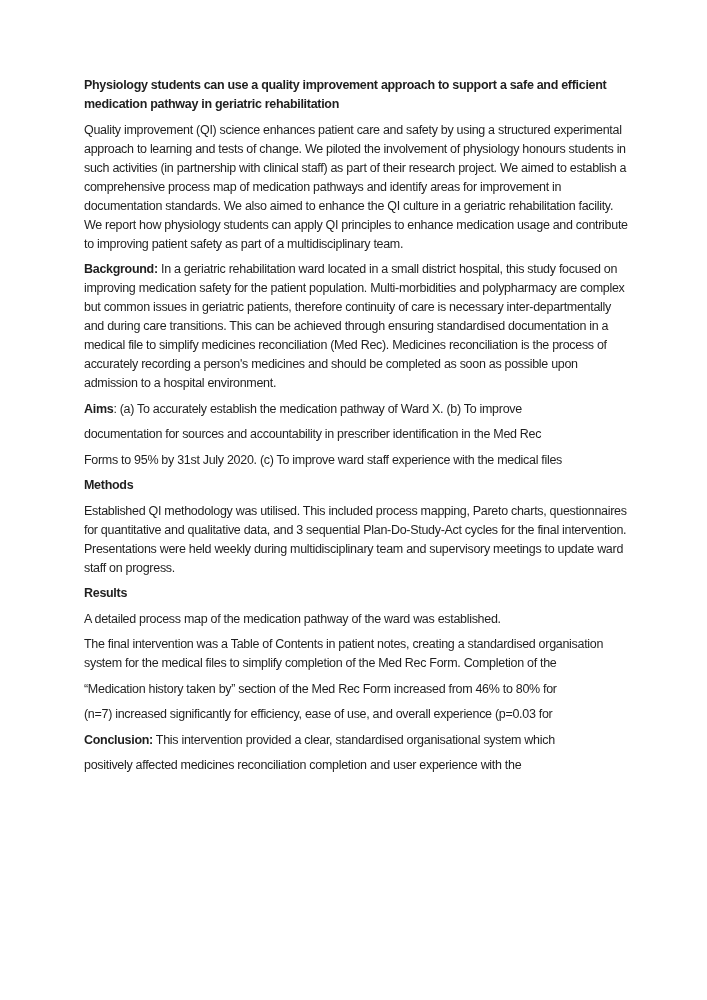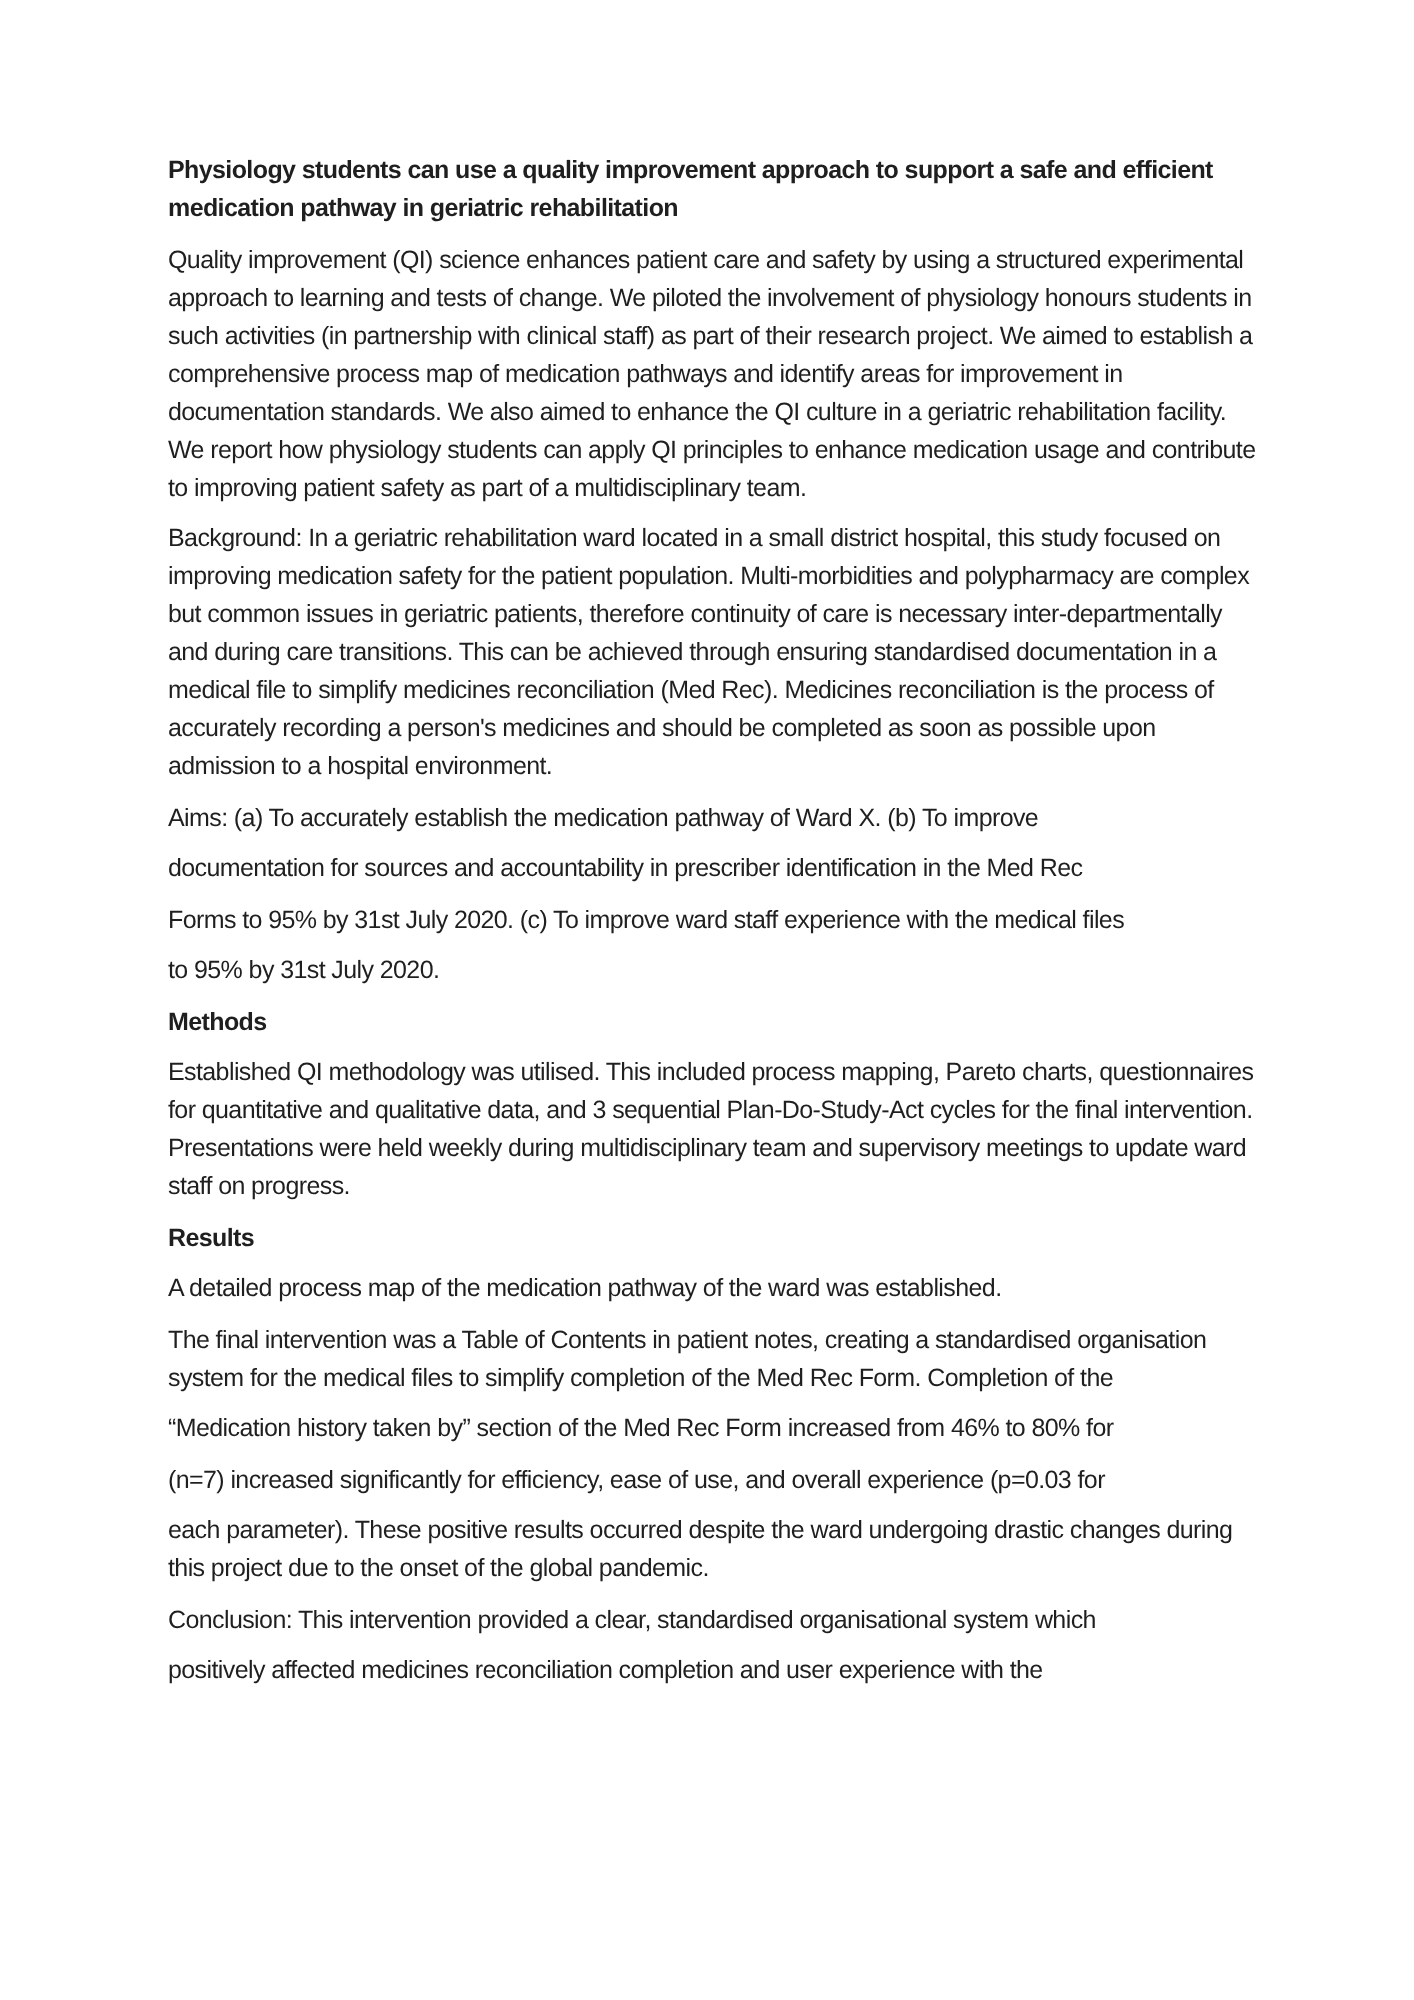--- a/index.html
+++ b/index.html
@@ -18,59 +18,57 @@
     top: 76px;
     width: 548px;
     font-size: 12.5px;
     line-height: 19px;
     letter-spacing: -0.3px;
     text-align: left;
   }
   .content p { margin: 0 0 6.5px 0; }
   .title { font-weight: bold; }
   .heading { font-weight: bold; }
-  .lead { font-weight: normal; margin-top: 44px; }
+  .lead { font-weight: bold; margin-top: 44px; }
   .single { white-space: nowrap; }
 </style>
 </head>
 <body>
 
 <div class="page">
   <div class="content">
 
     <p class="title">Physiology students can use a quality improvement approach to support a safe and efficient medication pathway in geriatric rehabilitation</p>
 
     <p class="para">Quality improvement (QI) science enhances patient care and safety by using a structured experimental approach to learning and tests of change. We piloted the involvement of physiology honours students in such activities (in partnership with clinical staff) as part of their research project. We aimed to establish a comprehensive process map of medication pathways and identify areas for improvement in documentation standards. We also aimed to enhance the QI culture in a geriatric rehabilitation facility. We report how physiology students can apply QI principles to enhance medication usage and contribute to improving patient safety as part of a multidisciplinary team.</p>
 
     <p class="para"><b class="lead">Background:</b><span> In a geriatric rehabilitation ward located in a small district hospital, this study focused on improving medication safety for the patient population. Multi-morbidities and polypharmacy are complex but common issues in geriatric patients, therefore continuity of care is necessary inter-departmentally and during care transitions. This can be achieved through ensuring standardised documentation in a medical file to simplify medicines reconciliation (Med Rec). Medicines reconciliation is the process of accurately recording a person's medicines and should be completed as soon as possible upon admission to a hospital environment.</span></p>
 
     <p class="para single"><b class="lead">Aims</b><span>: (a) To accurately establish the medication pathway of Ward X. (b) To improve</span></p>
 
     <p class="para single">documentation for sources and accountability in prescriber identification in the Med Rec</p>
 
     <p class="para single">Forms to 95% by 31st July 2020. (c) To improve ward staff experience with the medical files</p>
 
-    <p class="para single">to 95% by 31st July 2020.</p>
 
     <p class="heading">Methods</p>
 
     <p class="para">Established QI methodology was utilised. This included process mapping, Pareto charts, questionnaires for quantitative and qualitative data, and 3 sequential Plan-Do-Study-Act cycles for the final intervention. Presentations were held weekly during multidisciplinary team and supervisory meetings to update ward staff on progress.</p>
 
     <p class="heading">Results</p>
 
     <p class="para single">A detailed process map of the medication pathway of the ward was established.</p>
 
     <p class="para">The final intervention was a Table of Contents in patient notes, creating a standardised organisation system for the medical files to simplify completion of the Med Rec Form. Completion of the</p>
 
     <p class="para single">“Medication history taken by” section of the Med Rec Form increased from 46% to 80% for</p>
 
 
     <p class="para single">(n=7) increased significantly for efficiency, ease of use, and overall experience (p=0.03 for</p>
 
-    <p class="para">each parameter). These positive results occurred despite the ward undergoing drastic changes during this project due to the onset of the global pandemic.</p>
 
     <p class="para single"><b class="lead">Conclusion:</b><span> This intervention provided a clear, standardised organisational system which</span></p>
 
     <p class="para single">positively affected medicines reconciliation completion and user experience with the</p>
 
 
   </div>
 </div>
 
 </body></html>

